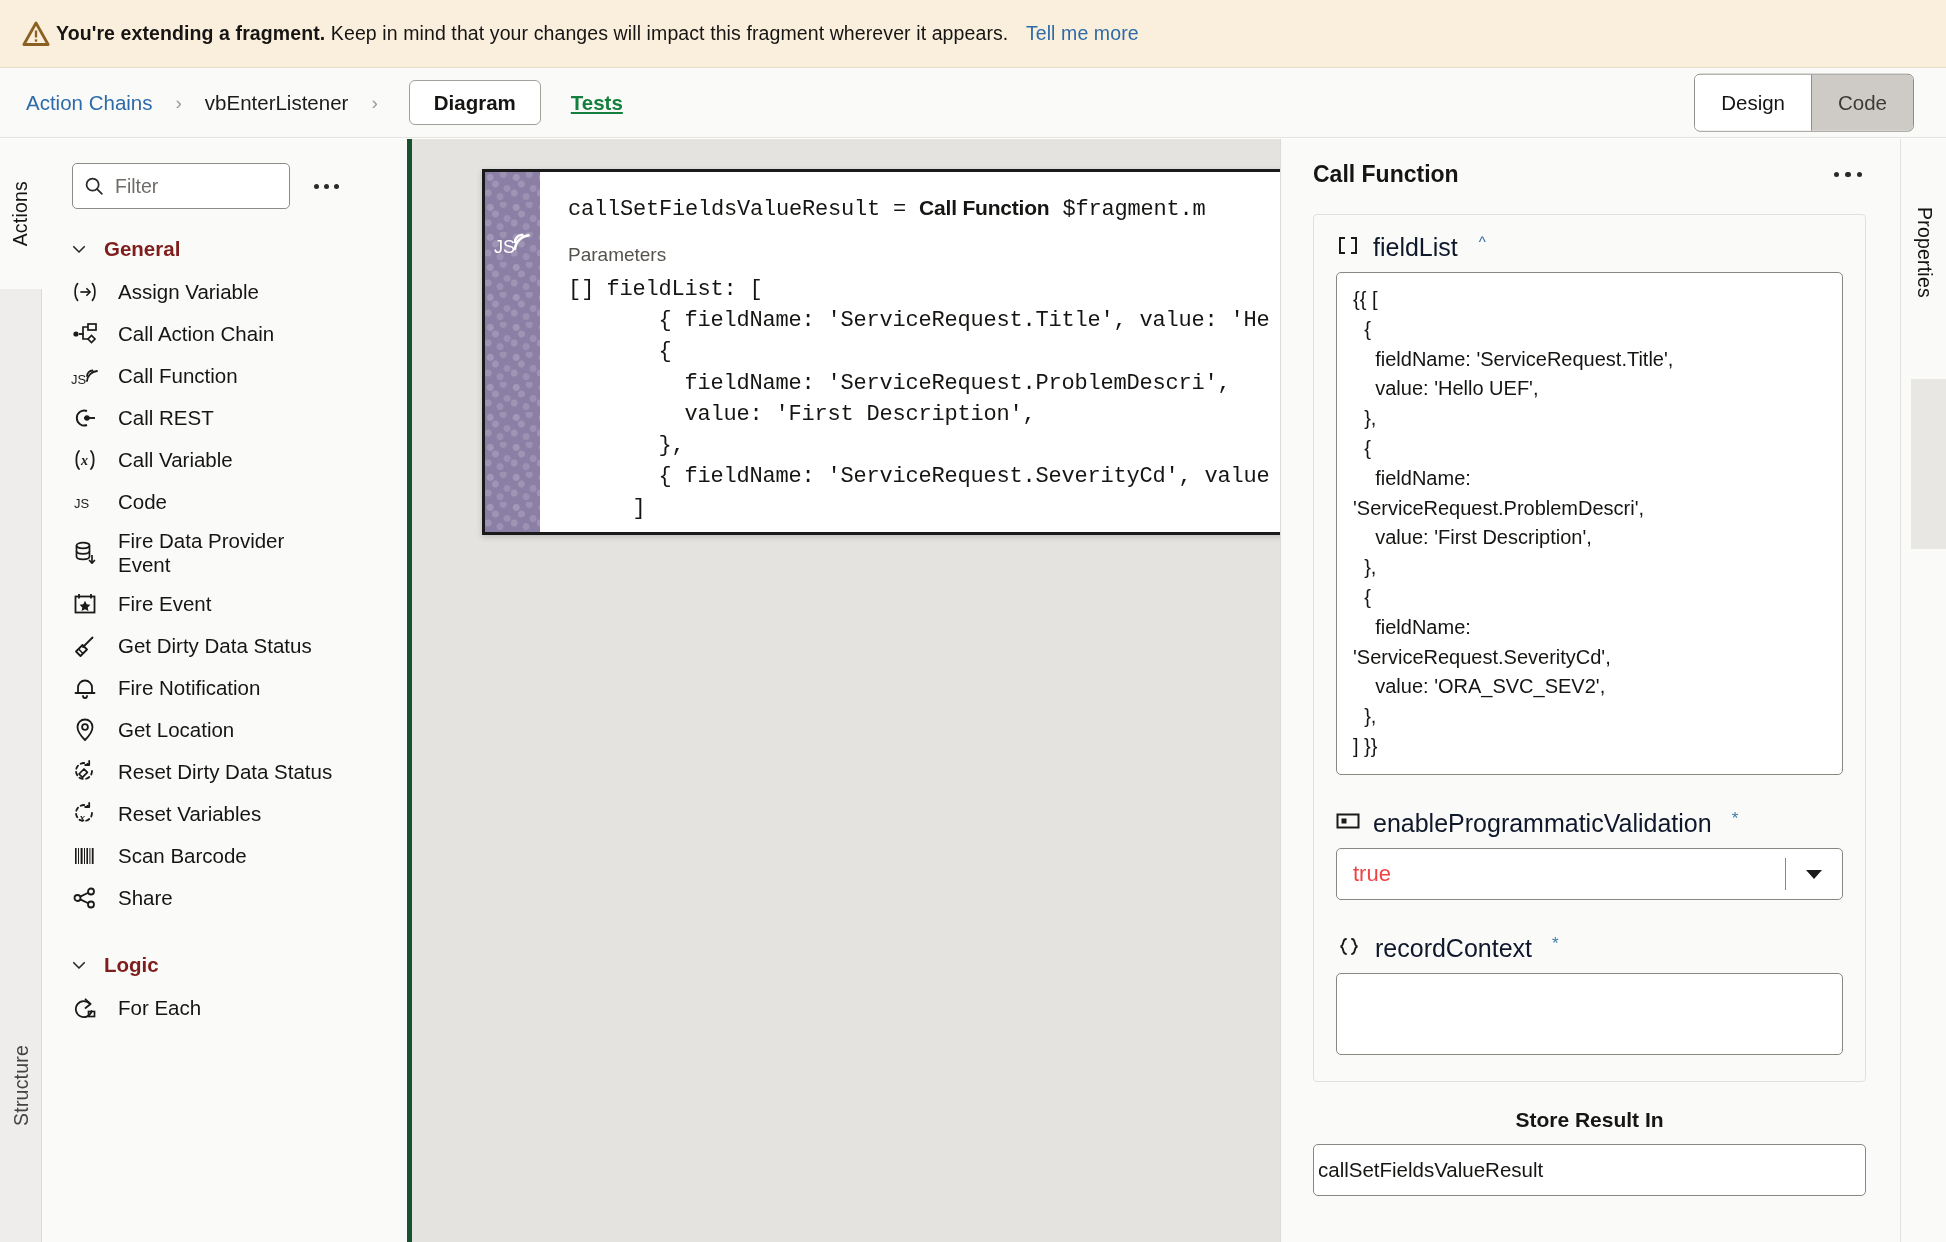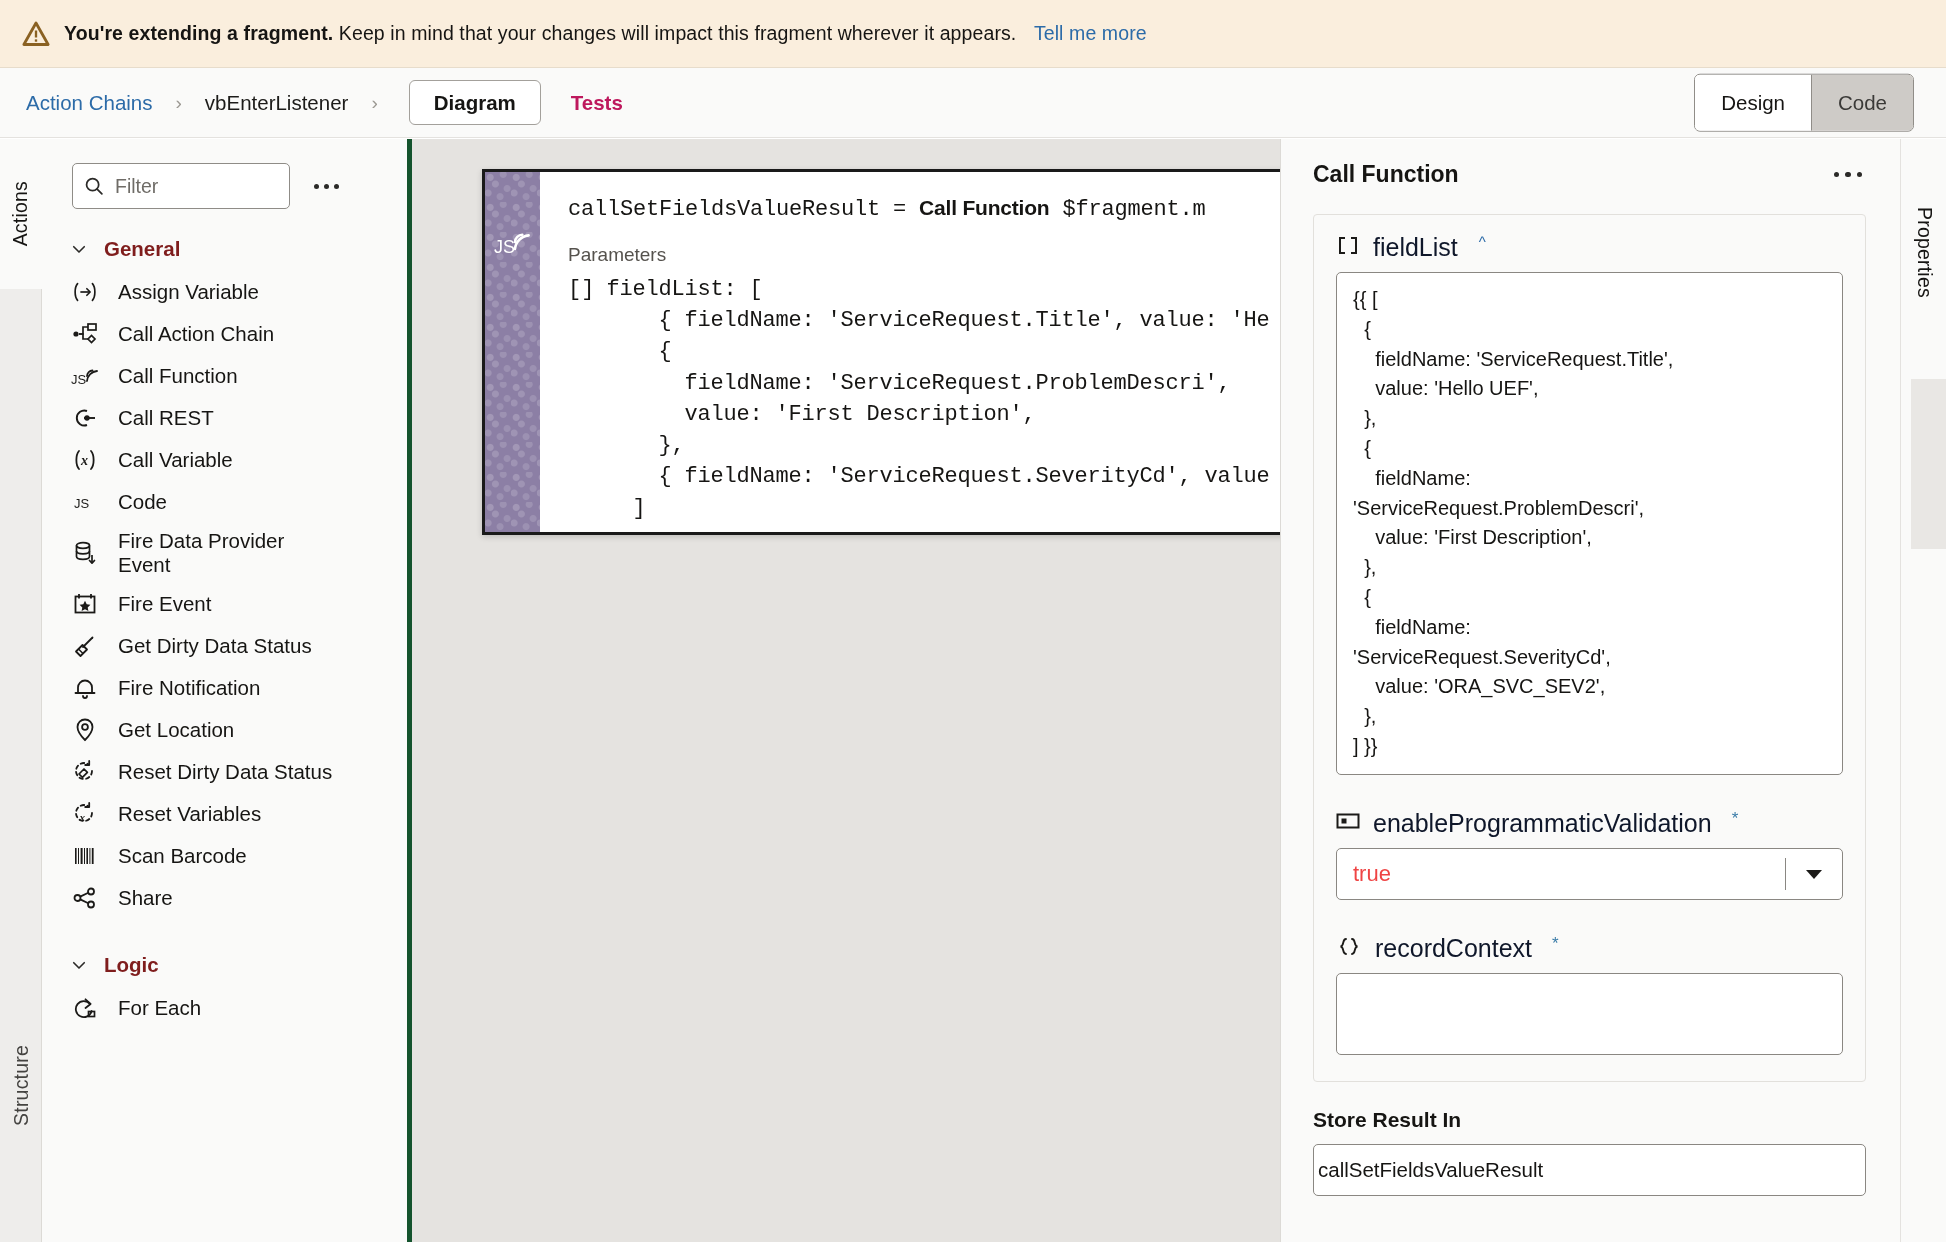--- a/index.html
+++ b/index.html
@@ -9,21 +9,21 @@
     background: #ffffff;
     overflow: hidden;
     -webkit-font-smoothing: antialiased;
   }
   #app { position: relative; width: 1946px; height: 1242px; }
 
   
   .banner {
     position: absolute; left: 0; top: 0; width: 1946px; height: 68px;
     background: #faeedd;
-    display: flex; align-items: center; gap: 14px;
+    display: flex; align-items: center; gap: 6px;
     padding: 0 22px;
     border-bottom: 1px solid #e7dccb;
   }
   .banner .warn-ico { width: 28px; height: 28px; flex: 0 0 auto; display:block; }
   .banner-text { font-size: 19.5px; color: #161513; letter-spacing: 0.1px; }
   .banner-text b { font-weight: 700; }
   .banner-text .normal { font-weight: 400; }
   .banner-link { color: #2c6ba8; text-decoration: none; margin-left: 12px; font-size: 19.5px; }
 
   
@@ -44,22 +44,22 @@
     margin-left: 8px;
     padding: 10px 24px;
     border: 1px solid #a3a09b;
     border-radius: 6px;
     background: #ffffff;
     font-size: 20.5px; font-weight: 700; color: #161513;
     line-height: 1.15;
   }
   .tab-flat {
     margin-left: 18px; padding: 10px 4px;
-    font-size: 20.5px; font-weight: 700; color: #be185d;
-    background: transparent; border: none;
+    font-size: 20.5px; font-weight: 700; color: #15803d;
+    background: transparent; border: none; text-decoration: underline;
   }
   .segmented {
     position: absolute; right: 32px; top: 50%; transform: translateY(-50%);
     display: flex; border: 1px solid #908d88; border-radius: 6px; overflow: hidden;
     background: #ffffff;
   }
   .seg-btn {
     font-size: 20.5px; padding: 16px 26px; border: none; background: #ffffff;
     color: #161513; font-weight: 400; line-height: 1.2;
   }
@@ -220,21 +220,21 @@
   }
   .select-val { flex: 1 1 auto; padding: 0 16px; font-size: 22px; color: #ef4444; }
   .select-sep { width: 1px; height: 32px; background: #8a8782; }
   .select-caret { width: 56px; display: flex; align-items: center; justify-content: center; }
 
   .empty-input {
     border: 1px solid #8a8782; border-radius: 5px; background: #ffffff;
     height: 82px; margin-top: 10px;
   }
 
-  .store-sect { margin: 26px 34px 0 32px; }
+  .store-sect { margin: 26px 34px 0 32px; text-align: center; }
   .store-head { font-size: 21px; font-weight: 700; color: #161513; margin-bottom: 12px; }
   .store-input {
     border: 1px solid #8a8782; border-radius: 5px; background: #ffffff;
     height: 52px; display: flex; align-items: center; padding: 0 4px;
     font-size: 20.5px; color: #161513;
   }
 
   
   .rrail {
     position: absolute; right: 0; top: 139px; width: 46px; height: 1103px;

